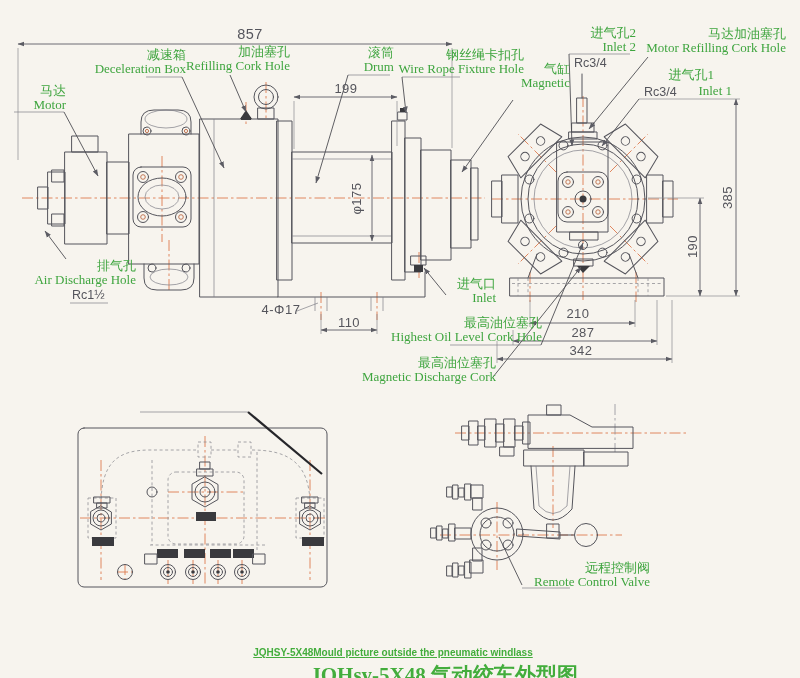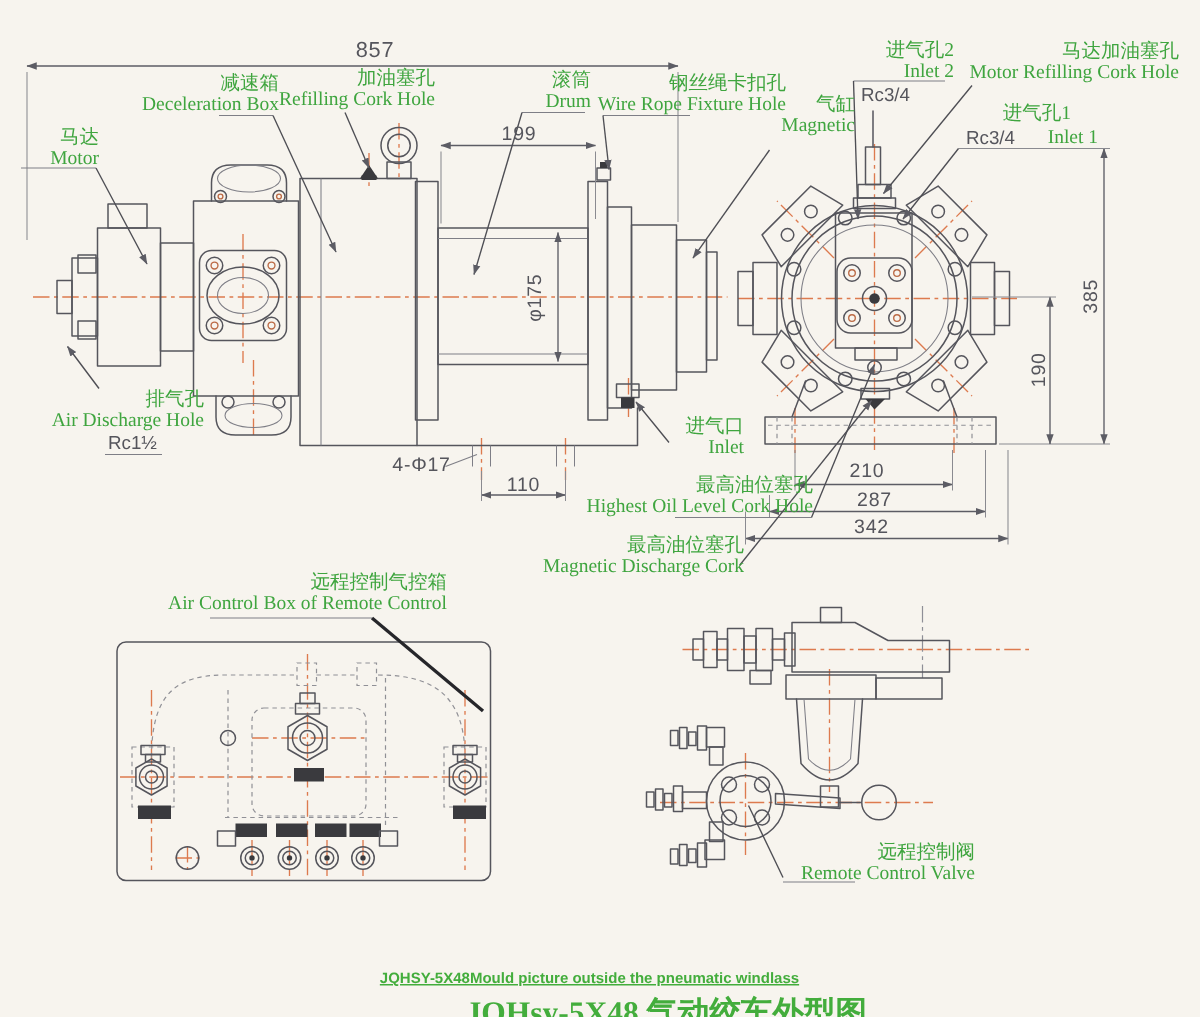--- a/index.html
+++ b/index.html
@@ -447,24 +447,20 @@
   <span class="en">Inlet</span>
 </div>
 <div class="lab" style="left:382px;top:316px;width:160px">
   <span class="zh">最高油位塞孔</span>
   <span class="en">Highest Oil Level Cork Hole</span>
 </div>
 <div class="lab" style="left:356px;top:356px;width:140px">
   <span class="zh">最高油位塞孔</span>
   <span class="en">Magnetic Discharge Cork</span>
 </div>
-<div class="lab" style="left:102px;top:381px;width:196px">
-  <span class="zh">远程控制气控箱</span>
-  <span class="en">Air Control Box of Remote Control</span>
-</div>
 <div class="lab" style="left:518px;top:561px;width:132px">
   <span class="zh">远程控制阀</span>
   <span class="en">Remote Control Valve</span>
 </div>
 
 <div class="dimt t857" style="left:228px;top:26px;width:44px">857</div>
 <div class="dimt" style="left:326px;top:81px;width:40px">199</div>
 <div class="dimt vdim" style="left:334px;top:191px;width:44px">φ175</div>
 <div class="dimt" style="left:254px;top:302px;width:54px">4-Φ17</div>
 <div class="dimt" style="left:331px;top:315px;width:36px">110</div>

